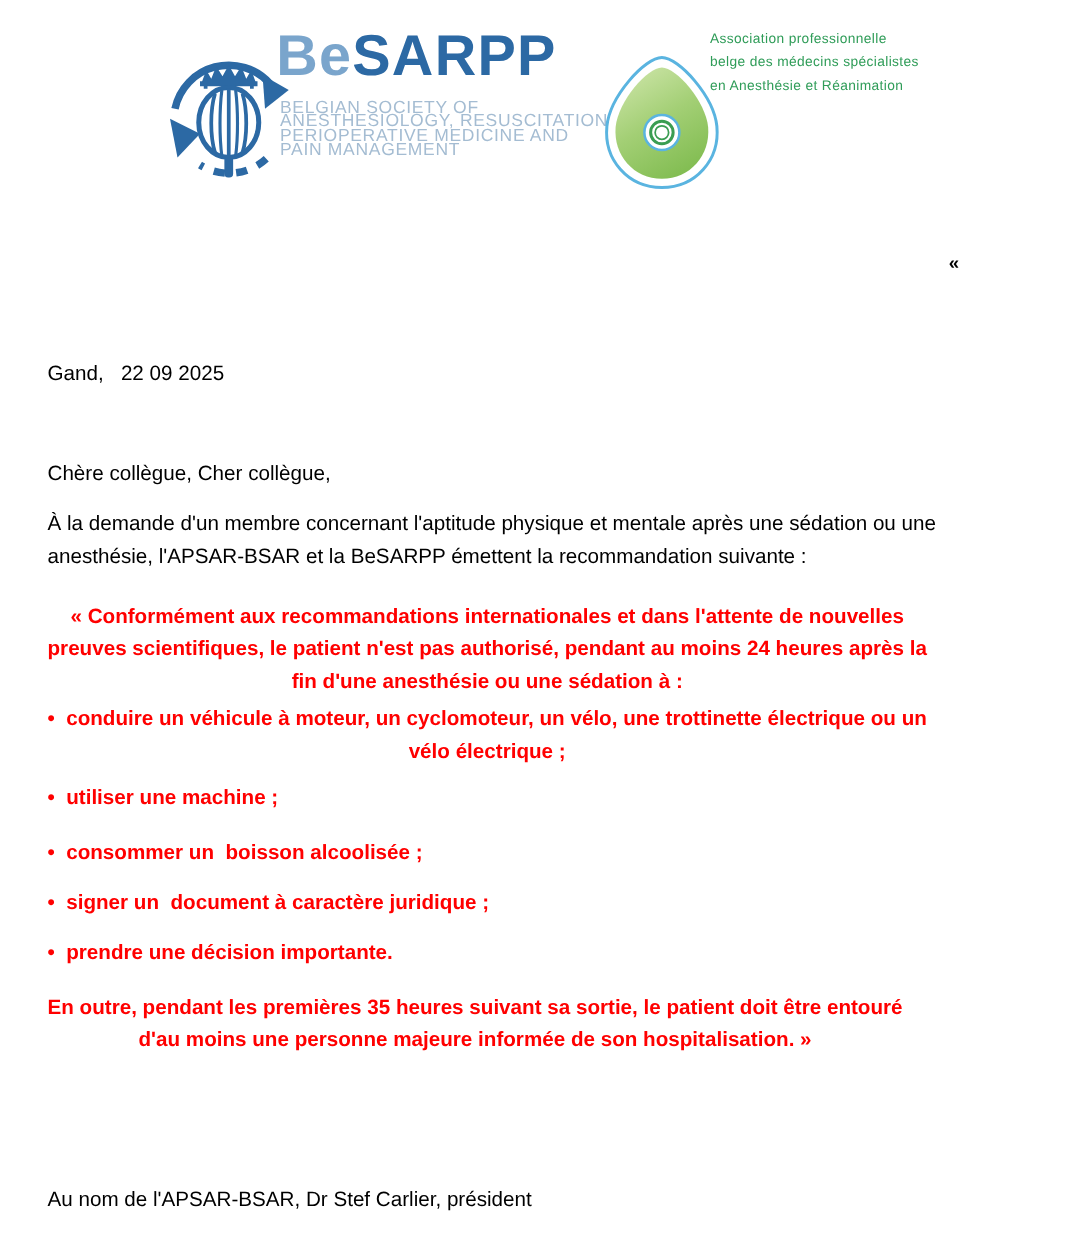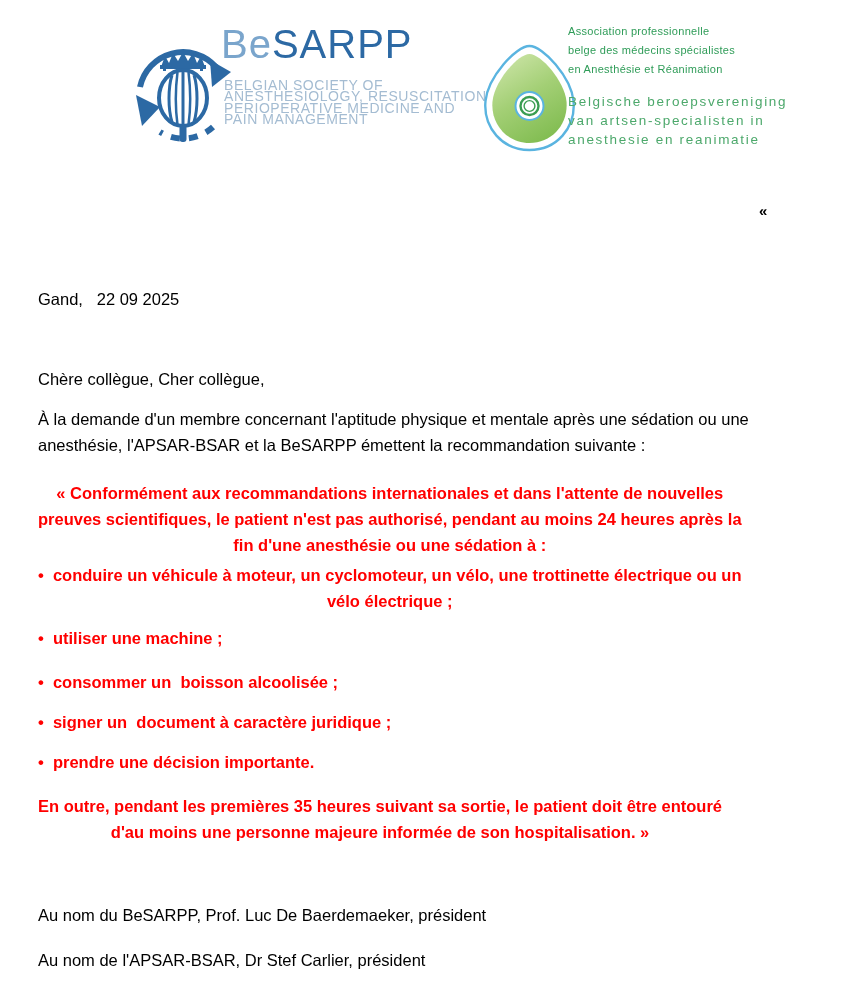--- a/index.html
+++ b/index.html
@@ -12,22 +12,22 @@
     overflow:hidden;
   }
   .abs{position:absolute;white-space:pre-wrap;}
   .body-text{font-size:16.5px;line-height:26px;color:#000;}
   .red{color:#ff0000;font-weight:bold;text-align:center;}
 
   
   #poppy-icon{left:116px;top:15px;}
   #besarpp-wordmark{
     left:221px;top:22px;
-    font-size:40px;line-height:44px;letter-spacing:1px;
-    font-weight:400;white-space:nowrap;
+    font-size:46px;line-height:44px;letter-spacing:1px;
+    font-weight:700;white-space:nowrap;
   }
   .wm-be{color:#7aa5cc;}
   .wm-sarpp{color:#2c69a4;}
   #besarpp-subtitle{
     left:224px;top:80px;
     font-size:14px;line-height:11.4px;letter-spacing:0.55px;
     color:#a4bcd2;font-weight:400;
   }
   #pick-icon{left:461px;top:24px;}
   #apsar-fr{
@@ -111,23 +111,20 @@
 
       <circle cx="50.5" cy="64" r="14" fill="#ffffff" stroke="#5ab4e0" stroke-width="2"></circle>
       <circle cx="50.5" cy="64" r="9" fill="none" stroke="#3a9d52" stroke-width="2.4"></circle>
       <circle cx="50.5" cy="64" r="5.4" fill="none" stroke="#3a9d52" stroke-width="1.4"></circle>
     </svg>
   </div>
 
   <div class="abs" id="apsar-fr">Association professionnelle
 belge des médecins spécialistes
 en Anesthésie et Réanimation</div>
-  <div class="abs" id="apsar-nl">Belgische beroepsvereniging
-van artsen-specialisten in
-anesthesie en reanimatie</div>
 
   <div class="abs" id="stray-mark">«</div>
 
   <div class="abs body-text" id="dateline">Gand,   22 09 2025</div>
 
   <div class="abs body-text" id="salutation">Chère collègue, Cher collègue,</div>
 
   <div class="abs body-text" id="intro">À la demande d'un membre concernant l'aptitude physique et mentale après une sédation ou une
 anesthésie, l'APSAR-BSAR et la BeSARPP émettent la recommandation suivante :</div>
 
@@ -138,16 +135,15 @@
   <div class="abs body-text red" id="bullet-0">•  conduire un véhicule à moteur, un cyclomoteur, un vélo, une trottinette électrique ou un
 vélo électrique ;</div>
   <div class="abs body-text red" id="bullet-1">•  utiliser une machine ;</div>
   <div class="abs body-text red" id="bullet-2">•  consommer un  boisson alcoolisée ;</div>
   <div class="abs body-text red" id="bullet-3">•  signer un  document à caractère juridique ;</div>
   <div class="abs body-text red" id="bullet-4">•  prendre une décision importante.</div>
 
   <div class="abs body-text red" id="rec-outro">En outre, pendant les premières 35 heures suivant sa sortie, le patient doit être entouré
 d'au moins une personne majeure informée de son hospitalisation. »</div>
 
-  <div class="abs body-text" id="sig-besarpp">Au nom du BeSARPP, Prof. Luc De Baerdemaeker, président</div>
   <div class="abs body-text" id="sig-apsar">Au nom de l'APSAR-BSAR, Dr Stef Carlier, président</div>
 
 </div>
 
 </body></html>

